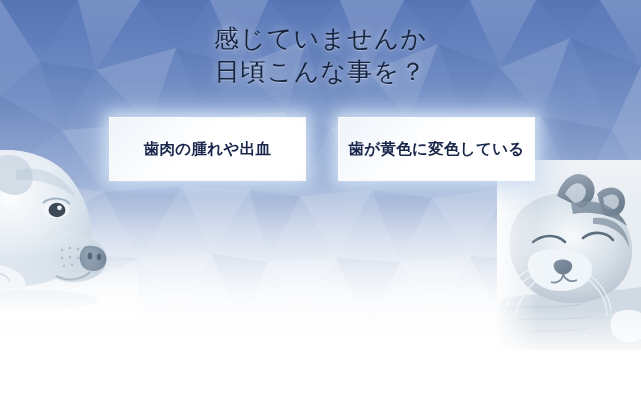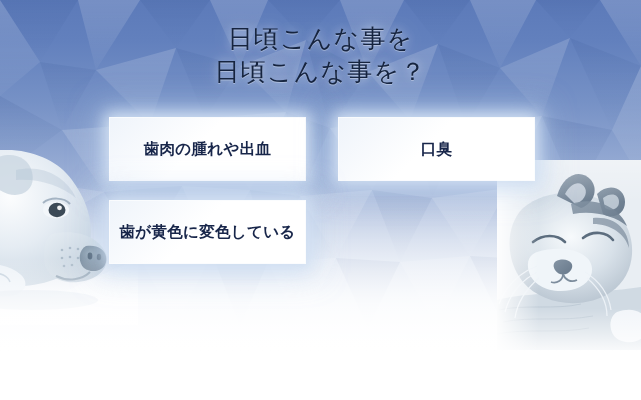--- a/index.html
+++ b/index.html
@@ -348,35 +348,32 @@
 
       <path d="M 120,152 C 136,146 150,152 150,166 C 150,180 136,186 122,180
                C 112,175 110,158 120,152 Z" fill="#f3f7fa" opacity="0.95"></path>
 
       <rect x="0" y="0" width="150" height="190" fill="url(#catFade)"></rect>
       <rect x="0" y="0" width="150" height="190" fill="url(#catLeftFade)"></rect>
     </svg>
   </div>
 
   <div class="title">
-    <span class="title-line">日頃こんな事を</span>
+    <span class="title-line">感じていませんか</span>
     <span class="title-line">日頃こんな事を？</span>
   </div>
 
   <div class="grid">
 
     <div class="cell">
       <span class="cell-label">歯肉の腫れや出血</span>
     </div>
 
 
 
 
-    <div class="cell">
-      <span class="cell-label">口臭</span>
-    </div>
 
     <div class="cell">
       <span class="cell-label">歯が黄色に変色している</span>
     </div>
 
   </div>
 </div>
 
 </body></html>

